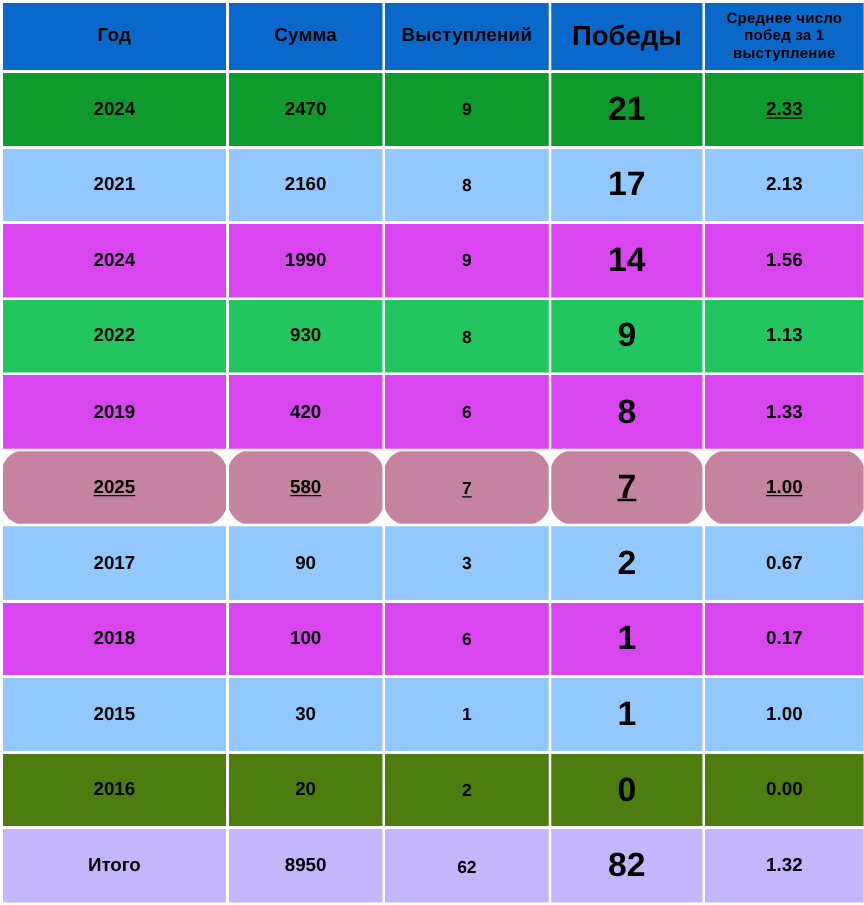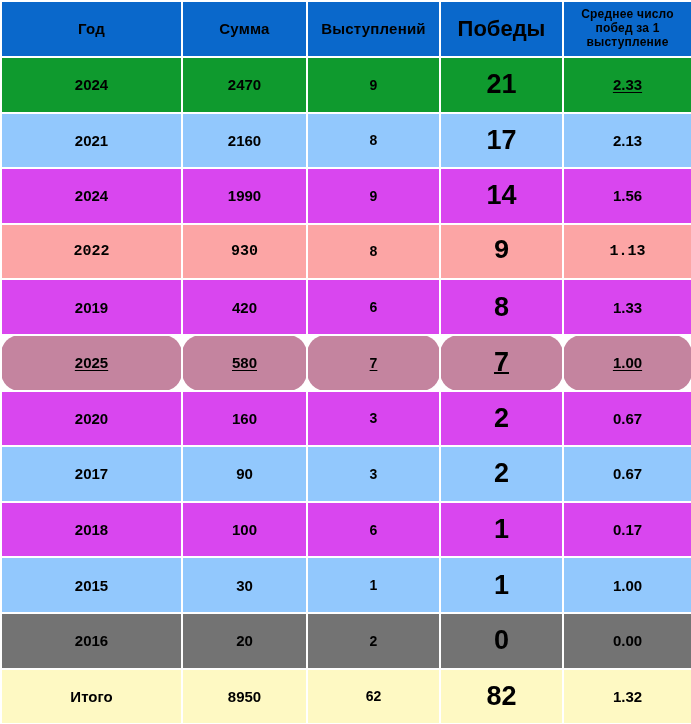--- a/index.html
+++ b/index.html
@@ -67,24 +67,24 @@
     font-size: 27px;
     font-weight: bold;
   }
   tbody td.cell-avg { font-size: 15px; }
   tbody td.cell-apps { font-size: 14px; }
 
   
   tr.bg-green  td { background: #0f9a2e; }
   tr.bg-ltblue td { background: #92c8fd; margin-left: 14px; }
   tr.bg-azure  td { background: #d946ef; margin-top: 48px; }
-  tr.bg-gray   td { background: #fca5a5; font-family: Liberation Mono, monospace; }
+  tr.bg-gray   td { background: #22c55e; }
   tr.bg-mauve  td { background: #c4849f; border-radius: 19px; }
-  tr.bg-pink   td { background: #737373; }
-  tr.bg-total  td { background: #fef9c3; margin-top: 40px; }
+  tr.bg-pink   td { background: #4d7c0f; }
+  tr.bg-total  td { background: #c4b5fd; margin-top: 40px; }
 
   
   tr.row-underline td > span,
   td.cell-underline > span {
     text-decoration: underline;
     text-underline-offset: 2px;
   }
   tr.row-underline td.cell-wins > span {
     text-decoration: underline;
     text-underline-offset: 1px;
@@ -148,27 +148,20 @@
         <td class="cell-wins"><span>8</span></td>
         <td class="cell-avg"><span>1.33</span></td>
       </tr>
       <tr class="bg-mauve row-underline">
         <td class="cell-year"><span>2025</span></td>
         <td class="cell-sum"><span>580</span></td>
         <td class="cell-apps"><span>7</span></td>
         <td class="cell-wins"><span>7</span></td>
         <td class="cell-avg"><span>1.00</span></td>
       </tr>
-      <tr class="bg-azure">
-        <td class="cell-year"><span>2020</span></td>
-        <td class="cell-sum"><span>160</span></td>
-        <td class="cell-apps"><span>3</span></td>
-        <td class="cell-wins"><span>2</span></td>
-        <td class="cell-avg"><span>0.67</span></td>
-      </tr>
       <tr class="bg-ltblue">
         <td class="cell-year"><span>2017</span></td>
         <td class="cell-sum"><span>90</span></td>
         <td class="cell-apps"><span>3</span></td>
         <td class="cell-wins"><span>2</span></td>
         <td class="cell-avg"><span>0.67</span></td>
       </tr>
       <tr class="bg-azure">
         <td class="cell-year"><span>2018</span></td>
         <td class="cell-sum"><span>100</span></td>

